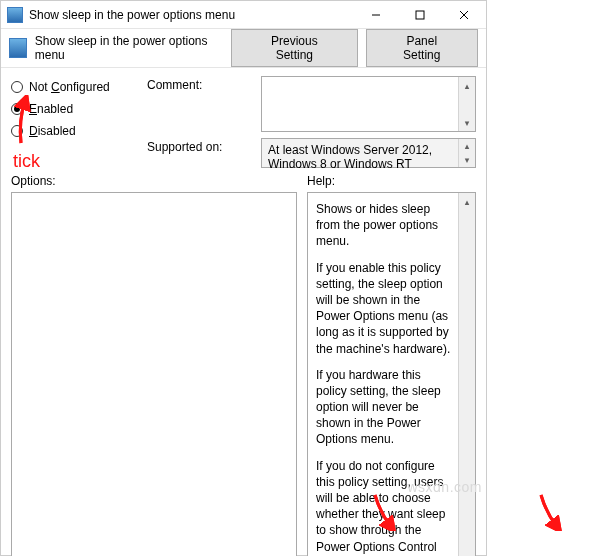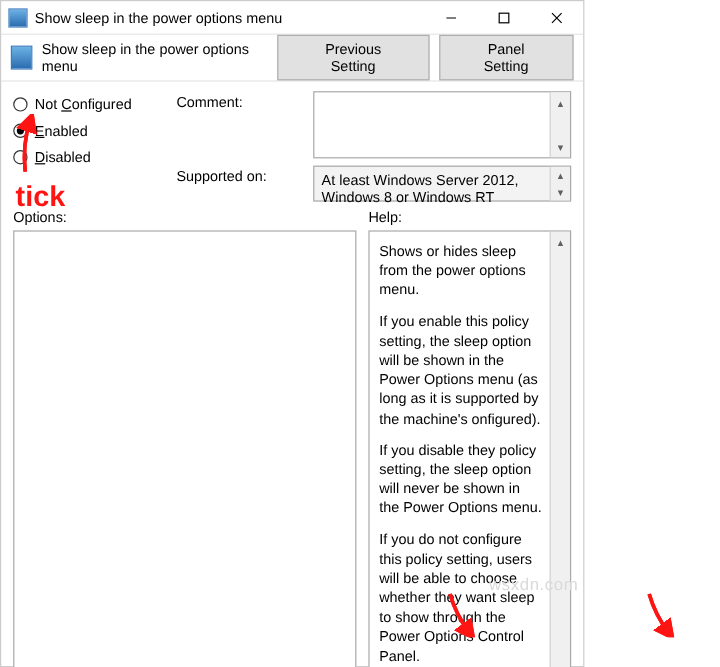--- a/index.html
+++ b/index.html
@@ -32,21 +32,21 @@
   .options-pane, .help-pane { display:flex; flex-direction:column; gap:4px; }
   .options-pane { width:286px; }
   .help-pane { flex:1; }
   .pane-label { color:#000; }
   .pane-box { flex:1; border:1px solid #a9a9a9; background:#fff; position:relative; overflow:hidden; }
   .help-content { padding:8px 22px 8px 8px; color:#000; font-size:12px; line-height:1.35; }
   .help-content p { margin:0 0 10px 0; }
   .footer { height:38px; display:flex; align-items:center; justify-content:flex-end; gap:8px; padding:0 10px; border-top:1px solid #e5e5e5; }
   .arrow-red { position:absolute; color:#ff1414; pointer-events:none; }
   .arrow-red svg { filter: drop-shadow(0 0 0.3px #ff1414); }
-  .tick-label { position:absolute; left:12px; top:150px; color:#ff1414; font-size:24px; font-weight:700; pointer-events:none; }
+  .tick-label { position:absolute; left:12px; top:150px; color:#ff1414; font-size:18px; font-weight:400; pointer-events:none; }
   .lbl-with-hotkey span.hot { text-decoration: underline; }
   .watermark { position:absolute; right:4px; bottom:60px; color:#d9d9d9; font-size:14px; letter-spacing:.5px; font-family:Arial,sans-serif; }
 </style>
 </head>
 <body>
 
 <div class="window">
 
   <div class="titlebar">
     <span class="icon"></span>
@@ -122,22 +122,22 @@
     <div class="mid">
       <div class="options-pane">
         <div class="pane-label">Options:</div>
         <div class="pane-box"></div>
       </div>
       <div class="help-pane">
         <div class="pane-label">Help:</div>
         <div class="pane-box">
           <div class="help-content">
             <p>Shows or hides sleep from the power options menu.</p>
-            <p>If you enable this policy setting, the sleep option will be shown in the Power Options menu (as long as it is supported by the machine's onfigured).</p>
-            <p>If you disable they policy setting, the sleep option will never be shown in the Power Options menu.</p>
+            <p>If you enable this policy setting, the sleep option will be shown in the Power Options menu (as long as it is supported by the machine's hardware).</p>
+            <p>If you hardware this policy setting, the sleep option will never be shown in the Power Options menu.</p>
             <p>If you do not configure this policy setting, users will be able to choose whether they want sleep to show through the Power Options Control Panel.</p>
           </div>
           <div class="scrollbar-v">
             <div class="sb-btn">▴</div>
             <div class="sb-btn">▾</div>
           </div>
         </div>
       </div>
     </div>
   </div>

